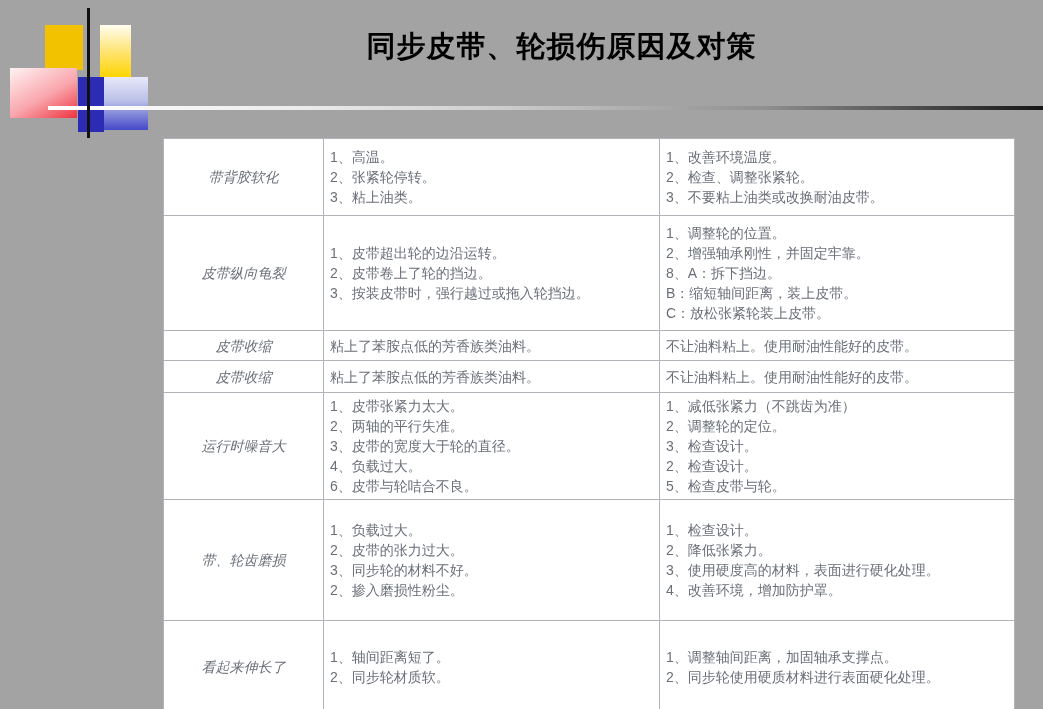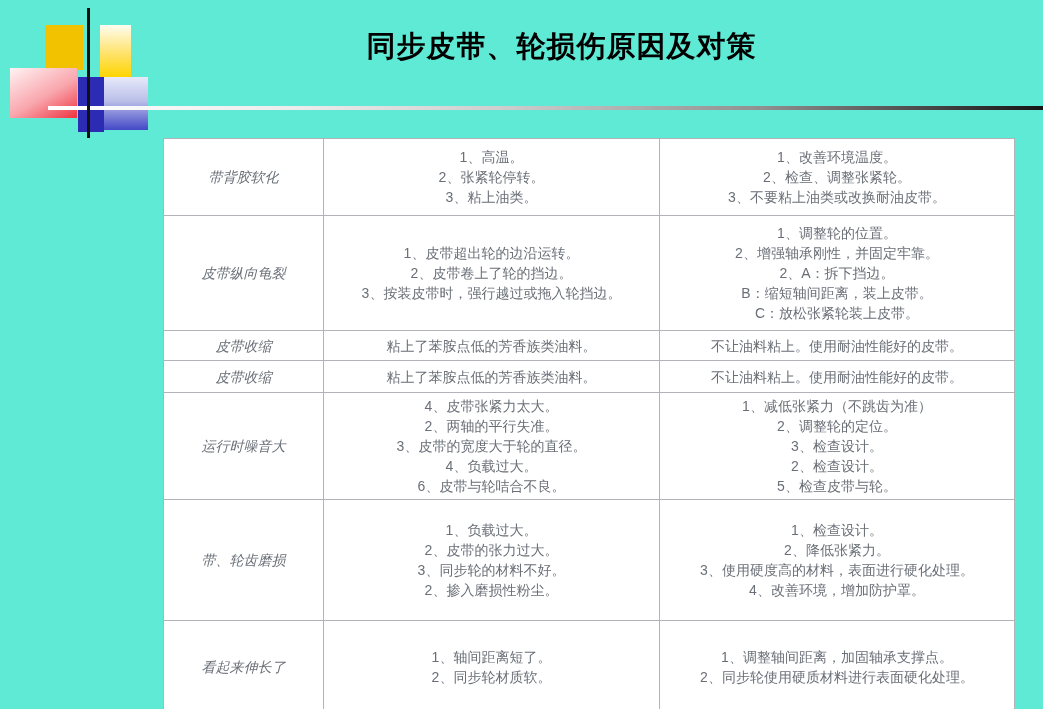--- a/index.html
+++ b/index.html
@@ -5,21 +5,21 @@
   html, body {
     margin: 0;
     padding: 0;
     background: #ffffff;
     font-family: "Liberation Sans", sans-serif;
   }
   #slide {
     position: relative;
     width: 1043px;
     height: 709px;
-    background: #5eead4;
+    background: #a3a3a3;
     overflow: hidden;
   }
 
   
   .sq { position: absolute; }
   .sq-gold        { left: 45px;  top: 25px; width: 38px; height: 45px; background: #f2c200; }
   .sq-gold-light  { left: 100px; top: 25px; width: 31px; height: 52px;
                     background: linear-gradient(to bottom, #fffdf0 0%, #ffe26a 55%, #fed500 100%); }
   .sq-pink        { left: 10px;  top: 68px; width: 67px; height: 50px;
                     background: linear-gradient(150deg, #fff3f3 0%, #f9a6ad 55%, #ee3340 100%); }
@@ -67,21 +67,20 @@
     background: #ffffff;
   }
   table.damage-table td {
     border: 1px solid #b0b3b8;
     vertical-align: middle;
     color: #6a6f77;
     font-size: 14px;
     line-height: 20px;
     padding: 3px 6px;
     overflow: hidden;
-    text-align: center;
   }
   td.col-name     { width: 147px; text-align: center; font-style: italic; }
   td.col-causes   { width: 323px; text-align: left; padding-left: 9px; }
   td.col-measures { width: 342px; text-align: left; padding-left: 9px; margin-left: 8px; }
   .cell-line { white-space: nowrap; }
 
   tr:nth-child(1) { height: 77px; }
   tr:nth-child(2) { height: 115px; }
   tr:nth-child(3) { height: 30px; }
   tr:nth-child(4) { height: 32px; }
@@ -126,21 +125,21 @@
           <tr>
             <td class="col-name">皮带纵向龟裂</td>
             <td class="col-causes">
               <div class="cell-line">1、皮带超出轮的边沿运转。</div>
               <div class="cell-line">2、皮带卷上了轮的挡边。</div>
               <div class="cell-line">3、按装皮带时，强行越过或拖入轮挡边。</div>
             </td>
             <td class="col-measures">
               <div class="cell-line">1、调整轮的位置。</div>
               <div class="cell-line">2、增强轴承刚性，并固定牢靠。</div>
-              <div class="cell-line">2、A：拆下挡边。</div>
+              <div class="cell-line">8、A：拆下挡边。</div>
               <div class="cell-line">B：缩短轴间距离，装上皮带。</div>
               <div class="cell-line">C：放松张紧轮装上皮带。</div>
             </td>
           </tr>
           <tr>
             <td class="col-name">皮带收缩</td>
             <td class="col-causes">
               <div class="cell-line">粘上了苯胺点低的芳香族类油料。</div>
             </td>
             <td class="col-measures">
@@ -152,21 +151,21 @@
             <td class="col-causes">
               <div class="cell-line">粘上了苯胺点低的芳香族类油料。</div>
             </td>
             <td class="col-measures">
               <div class="cell-line">不让油料粘上。使用耐油性能好的皮带。</div>
             </td>
           </tr>
           <tr>
             <td class="col-name">运行时噪音大</td>
             <td class="col-causes">
-              <div class="cell-line">4、皮带张紧力太大。</div>
+              <div class="cell-line">1、皮带张紧力太大。</div>
               <div class="cell-line">2、两轴的平行失准。</div>
               <div class="cell-line">3、皮带的宽度大于轮的直径。</div>
               <div class="cell-line">4、负载过大。</div>
               <div class="cell-line">6、皮带与轮咭合不良。</div>
             </td>
             <td class="col-measures">
               <div class="cell-line">1、减低张紧力（不跳齿为准）</div>
               <div class="cell-line">2、调整轮的定位。</div>
               <div class="cell-line">3、检查设计。</div>
               <div class="cell-line">2、检查设计。</div>

